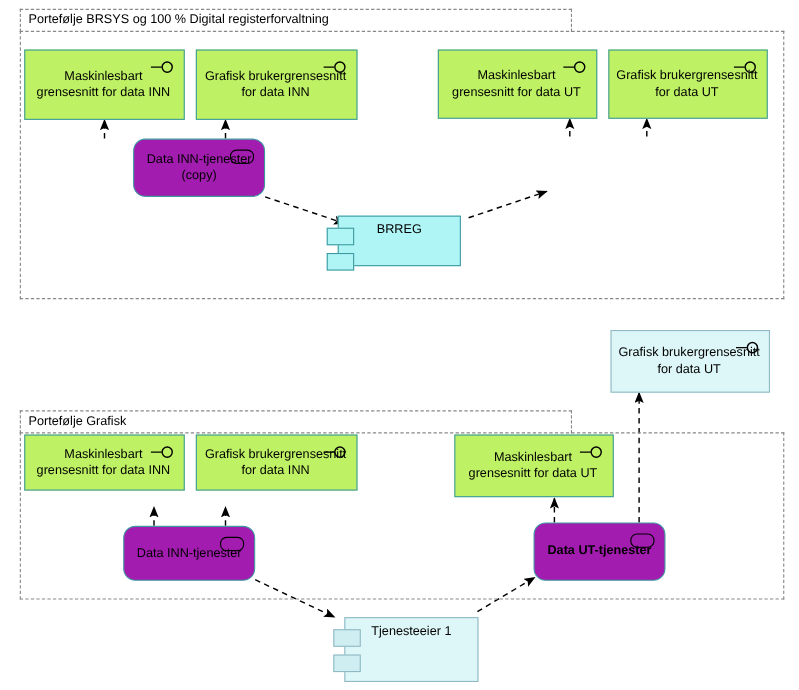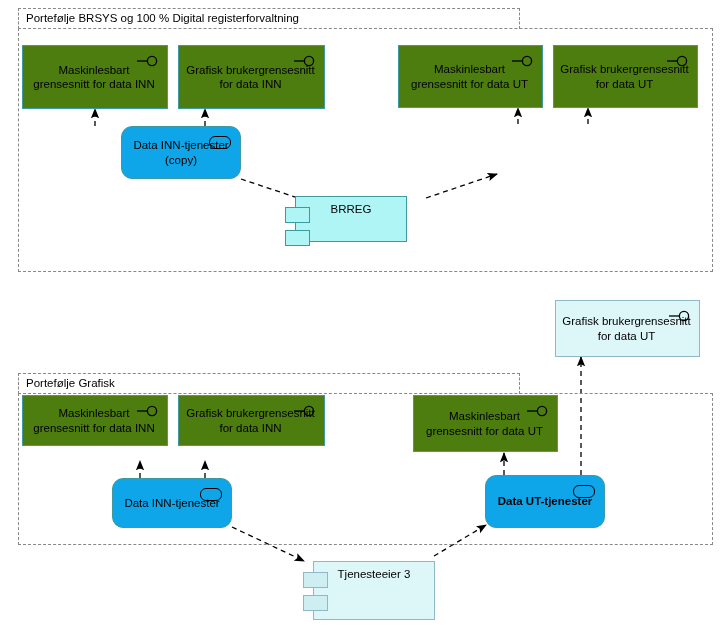--- a/index.html
+++ b/index.html
@@ -25,32 +25,32 @@
     box-sizing:border-box;background:transparent;
   }
   .group-label{
     position:absolute;left:8px;top:3px;
     font-size:11.5px;line-height:14px;color:#000;white-space:nowrap;
   }
 
   
   .node{position:absolute;box-sizing:border-box;}
   .iface{
-    background:#4d7c0f;border:1px solid #3f9aa0;
+    background:#bef264;border:1px solid #3f9aa0;
     display:flex;align-items:center;justify-content:center;
     text-align:center;line-height:14.5px;font-size:11.5px;
     padding:0 6px 0 6px;
   }
   .iface.pale{background:#ddf6f8;border-color:#8fb9c4;}
   .iface .lbl{display:block;width:100%;padding-right:2px;}
   .lolli{position:absolute;right:8px;top:9px;width:22px;height:12px;}
 
   
   .service{
-    background:#0ea5e9;border:1px solid #3f9aa0;border-radius:11px;
+    background:#a21caf;border:1px solid #3f9aa0;border-radius:11px;
     display:flex;align-items:center;justify-content:center;
     text-align:center;line-height:15px;font-size:11.5px;padding:0 6px;
   }
   .svc-oval{
     position:absolute;right:9px;top:9px;width:20px;height:11px;
     border:1.4px solid #000;border-radius:6px;background:transparent;
   }
 
   
   .component{position:absolute;}
@@ -150,21 +150,21 @@
       <circle cx="15" cy="6" r="4.6" fill="none" stroke="#000" stroke-width="1.3"></circle>
     </svg>
   </div>
 
   <div class="node service" style="left:121px;top:126px;width:120px;height:53px;">
     <span class="lbl">Data INN-tjenester (copy)</span>
     <span class="svc-oval"></span>
   </div>
 
 
-  <div class="component" style="left:285px;top:196px;width:122px;height:46px;">
+  <div class="component" style="left:297px;top:196px;width:122px;height:46px;">
     <div class="comp-body"></div>
     <div class="comp-tab t1"></div>
     <div class="comp-tab t2"></div>
     <div class="comp-label">BRREG</div>
   </div>
 
   <div class="node iface pale" style="left:555px;top:300px;width:145px;height:57px;">
     <span class="lbl">Grafisk brukergrensesnitt for data UT</span>
     <svg class="lolli" viewBox="0 0 22 12">
       <line x1="0" y1="6" x2="10" y2="6" stroke="#000" stroke-width="1.3"></line>
@@ -203,16 +203,16 @@
 
   <div class="node service" style="left:485px;top:475px;width:120px;height:53px;font-weight:bold;">
     <span class="lbl">Data UT-tjenester</span>
     <span class="svc-oval"></span>
   </div>
 
   <div class="component pale" style="left:303px;top:561px;width:132px;height:59px;">
     <div class="comp-body"></div>
     <div class="comp-tab t1"></div>
     <div class="comp-tab t2"></div>
-    <div class="comp-label">Tjenesteeier 3</div>
+    <div class="comp-label">Tjenesteeier 1</div>
   </div>
 
 </div>
 
 </body></html>

